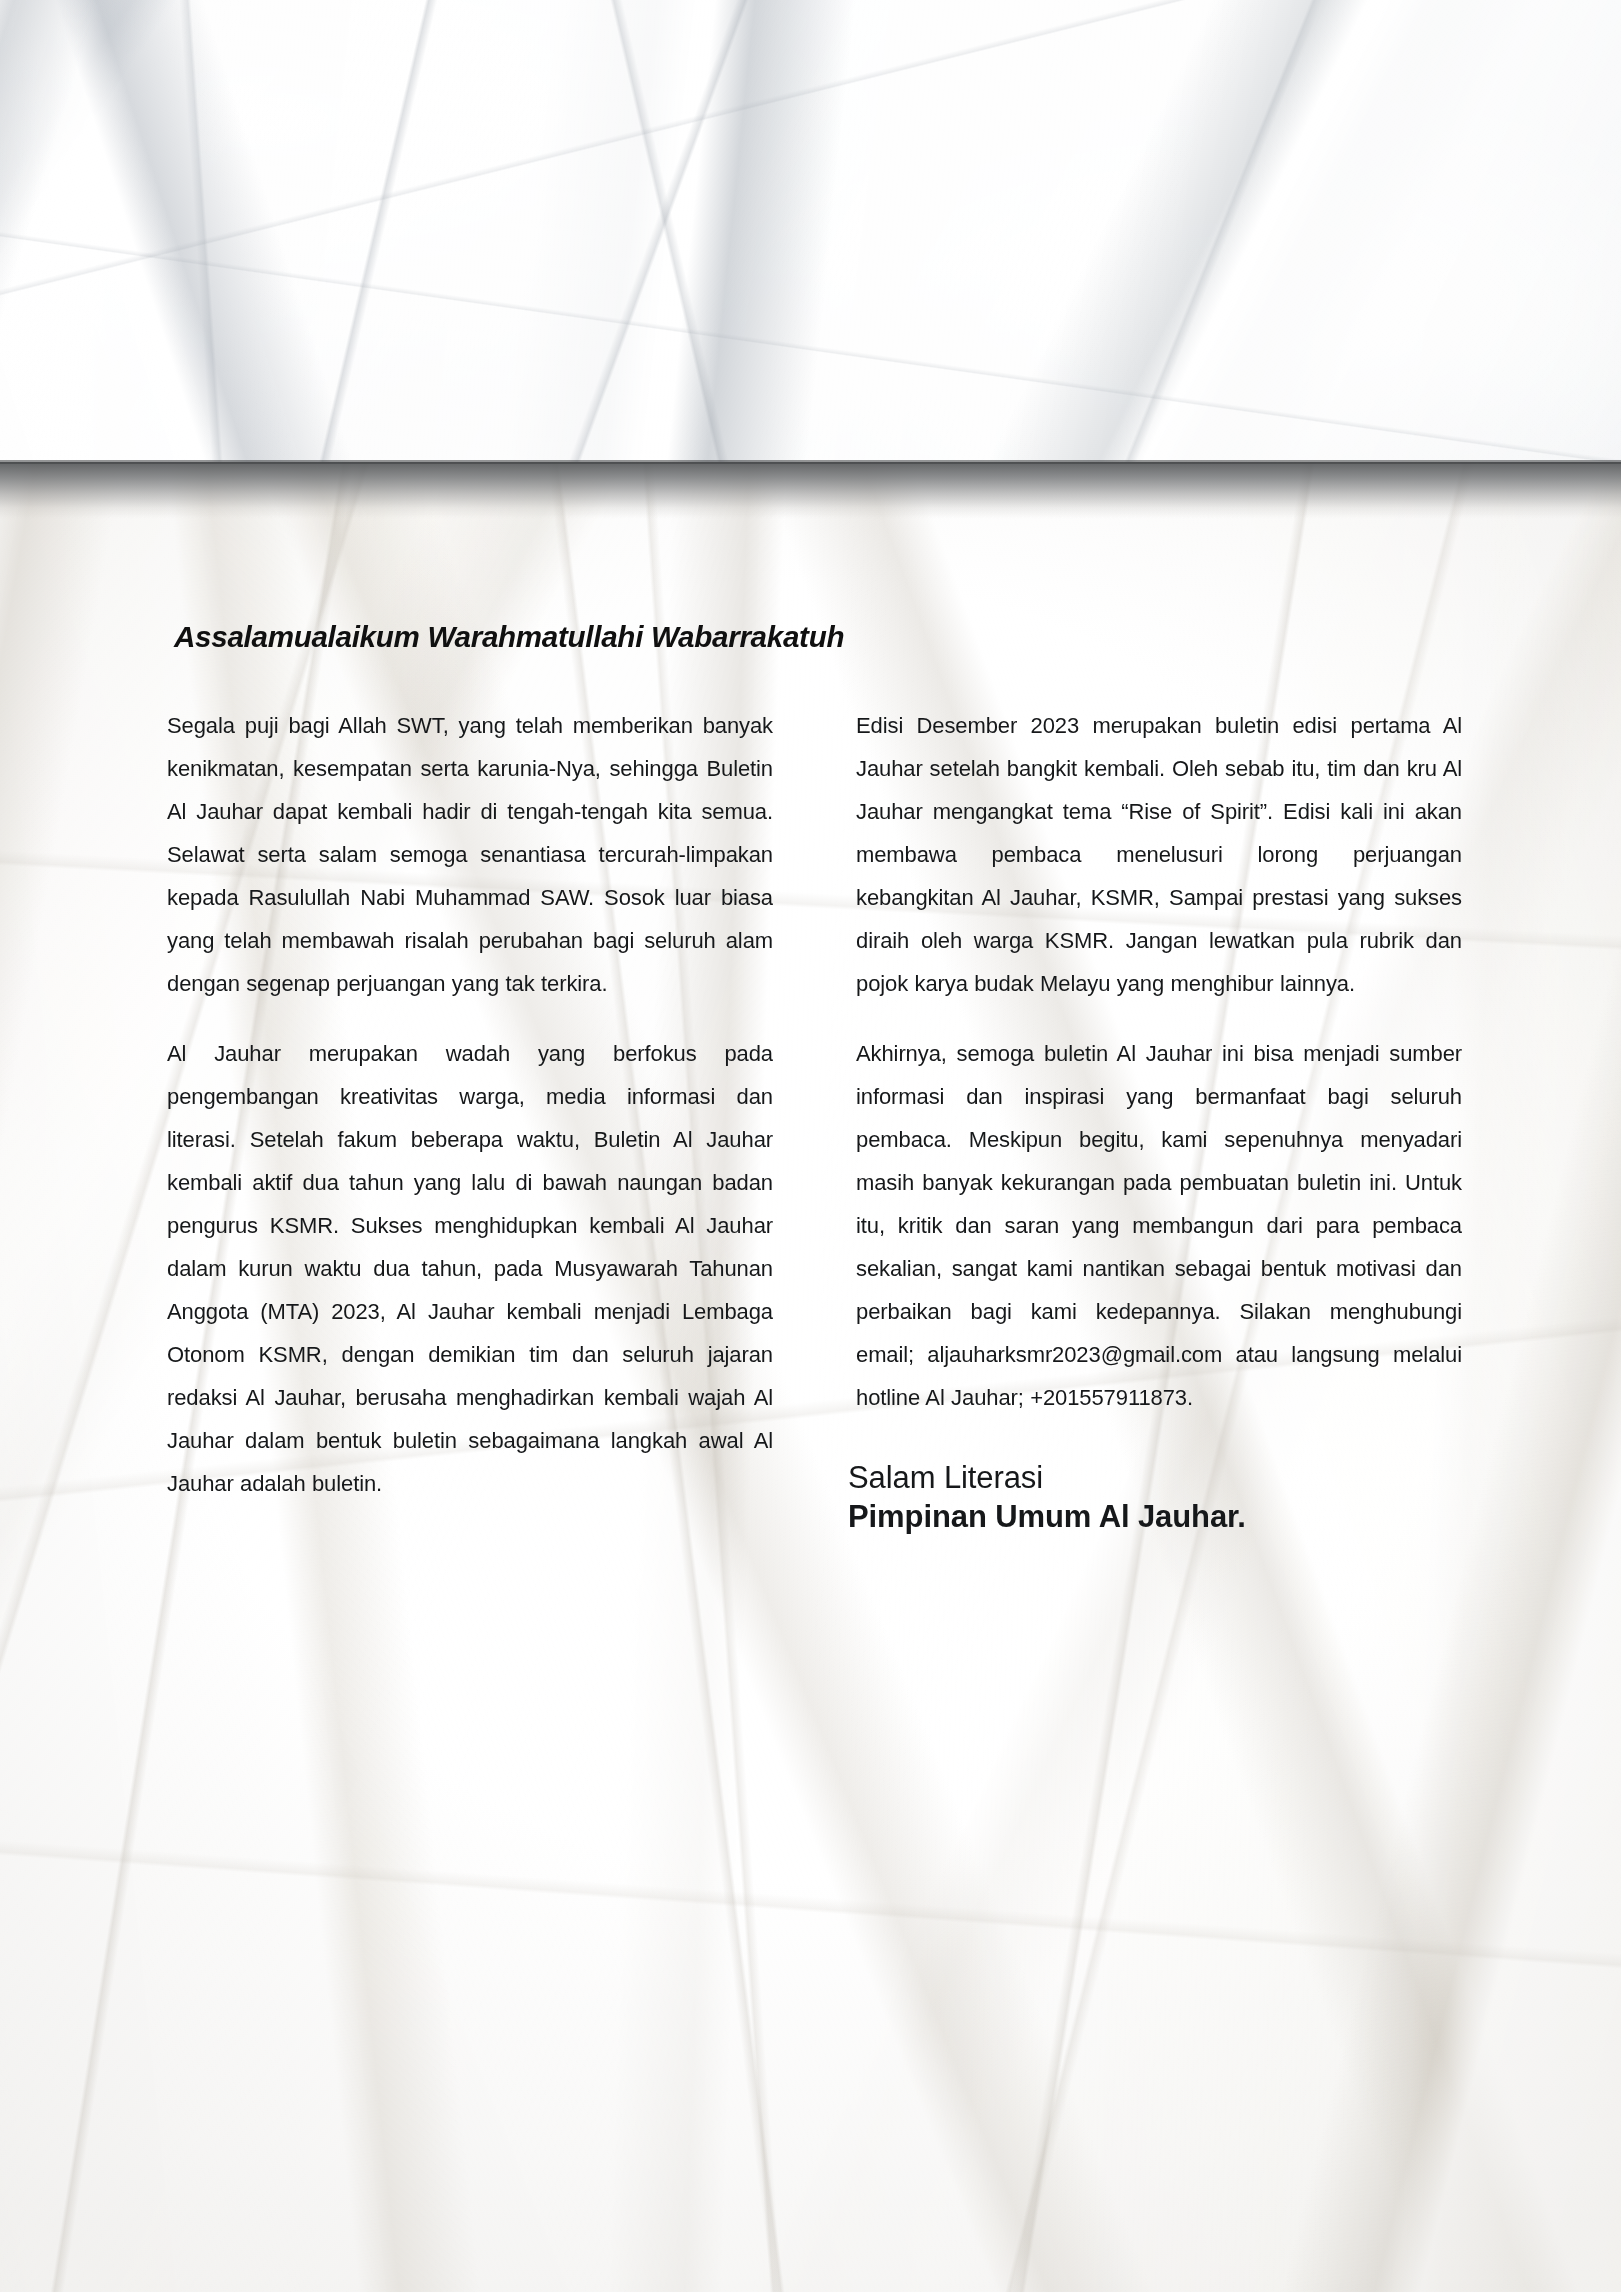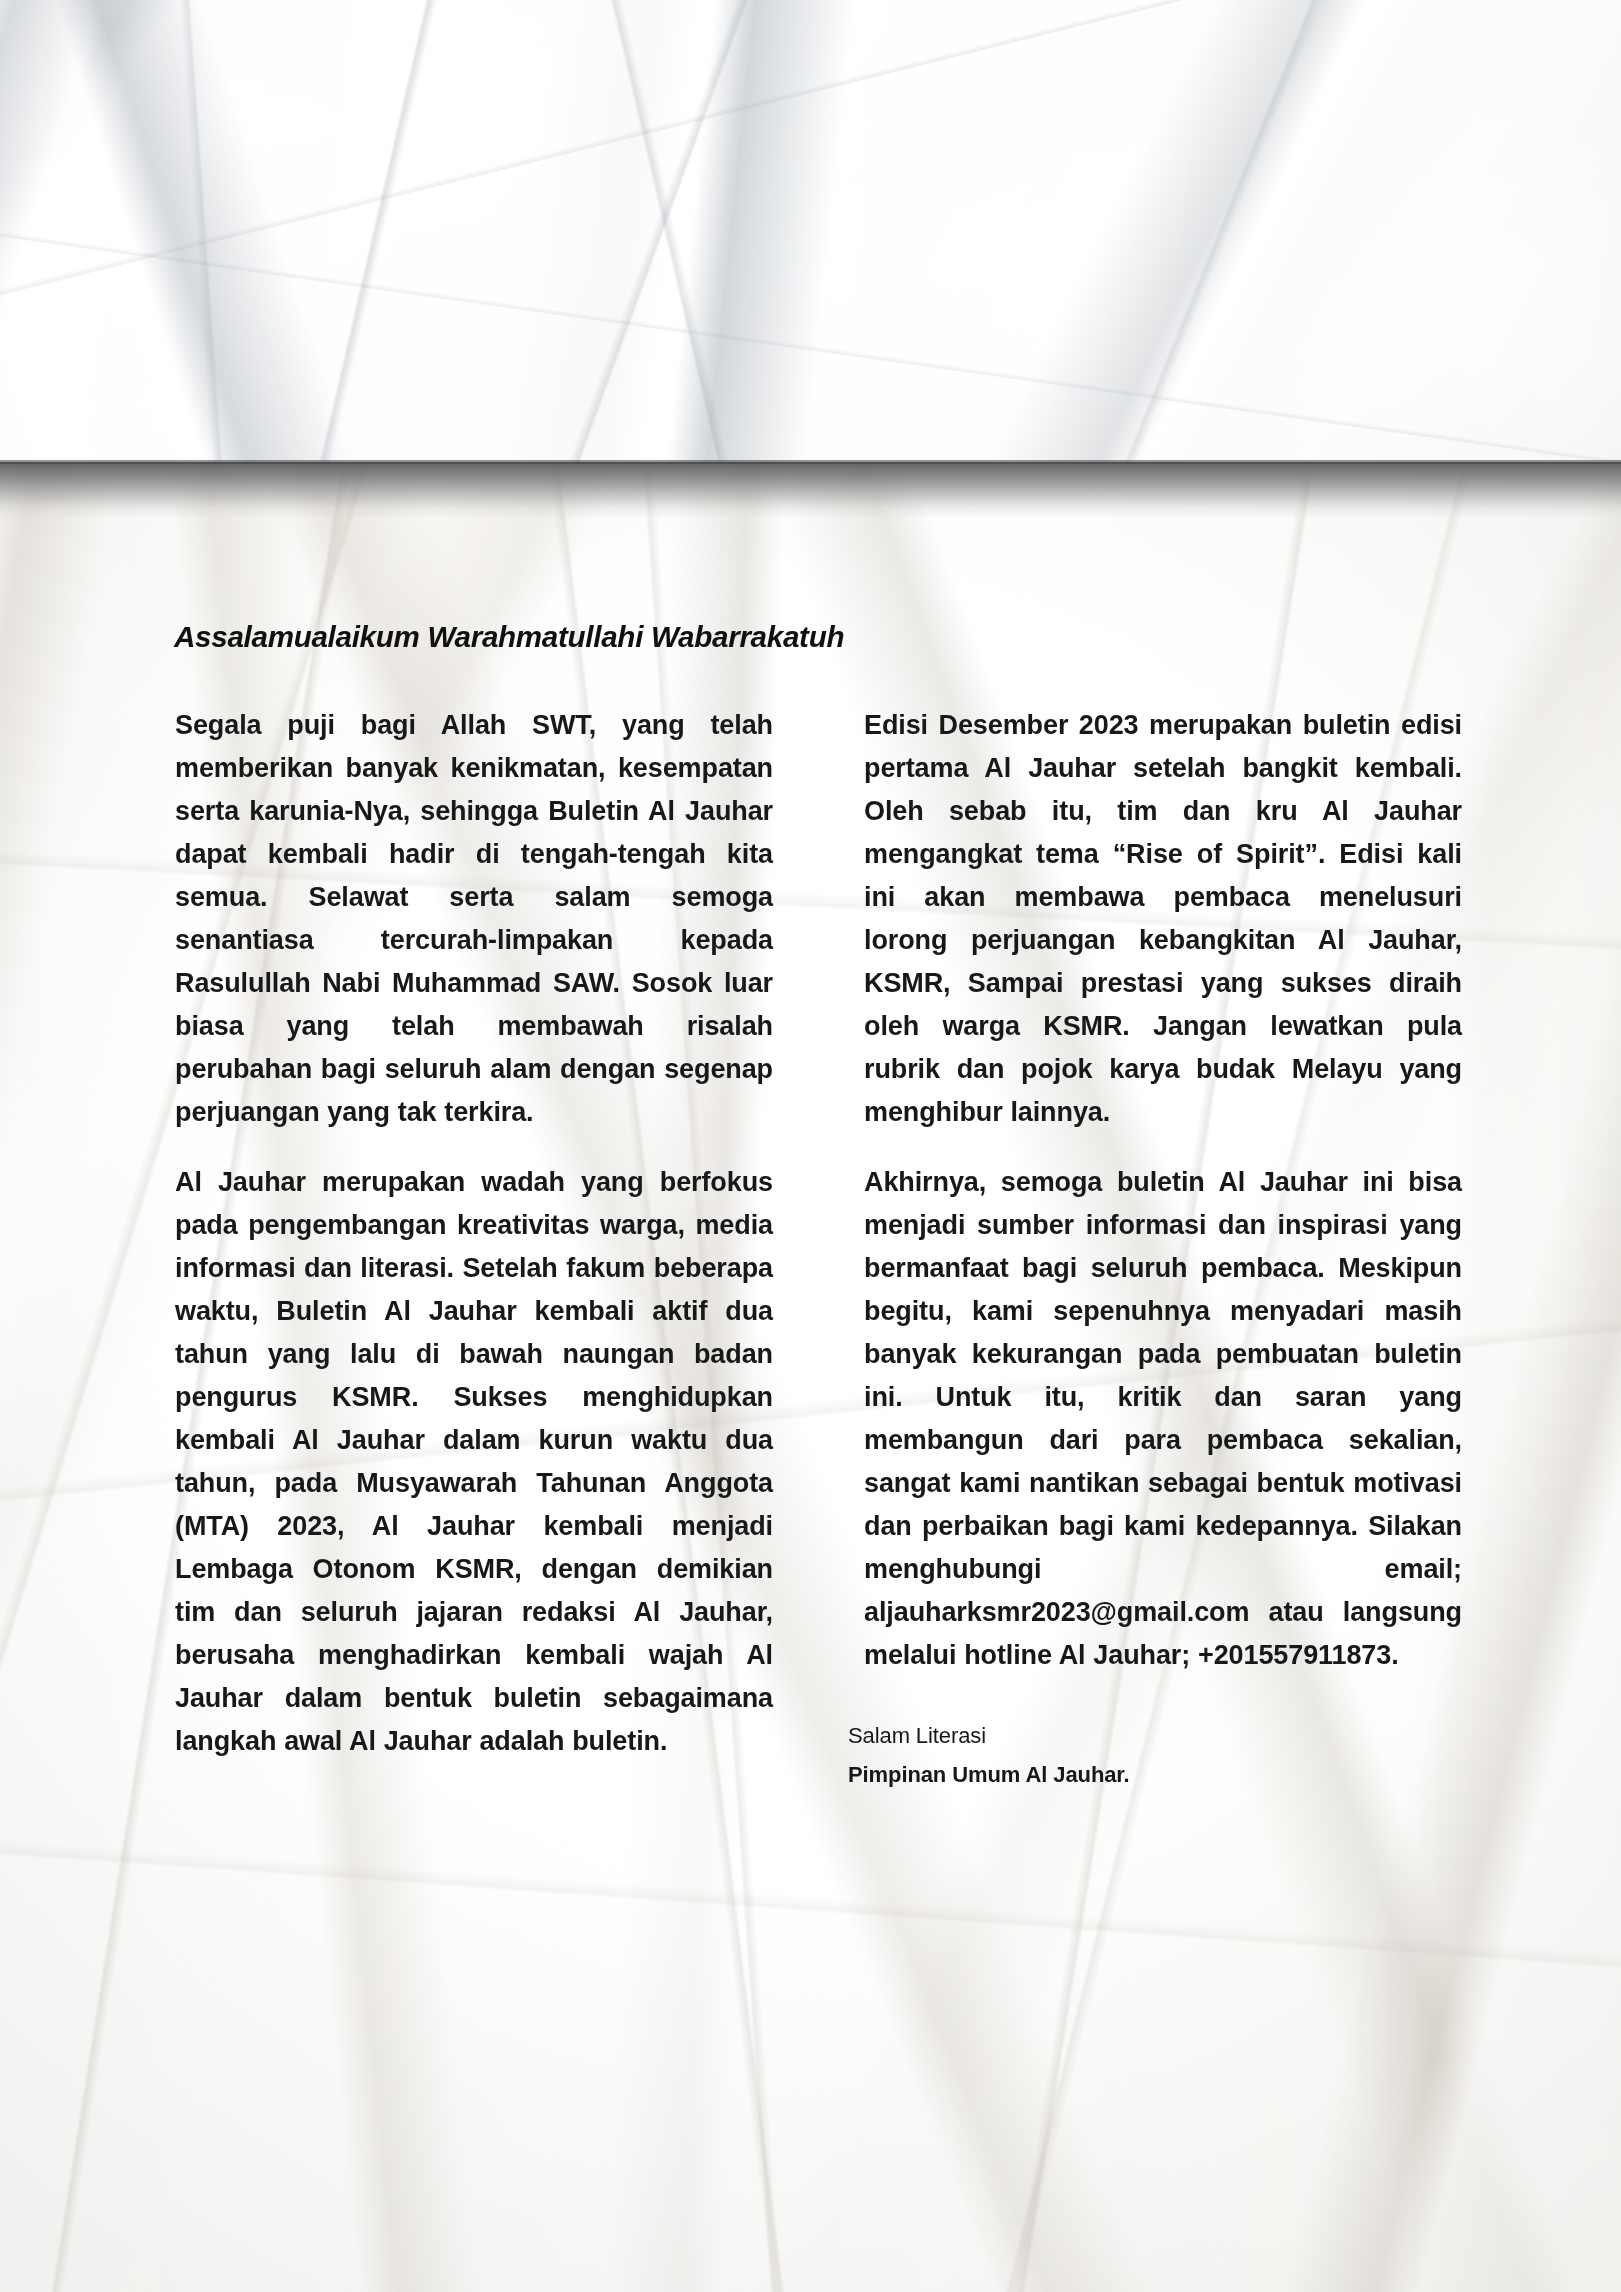--- a/index.html
+++ b/index.html
@@ -178,39 +178,38 @@
     top: 242px;
     width: 1303px;
     display: flex;
     gap: 75px;
   }
   .col {
     width: 614px;
   }
 
   .col p {
-    margin: 0 0 27px 16px;
-    font-family: "Liberation Sans", sans-serif;
-    font-size: 27px;
+    margin: 0 0 27px 8px;
+    font-family: "Liberation Sans", sans-serif;
+    font-size: 22px;
     line-height: 43px;
     color: #16181a;
     text-align: justify;
     text-justify: inter-word;
     letter-spacing: -0.1px;
     word-spacing: 0.4px;
-    font-weight: bold;
   }
   .col p:last-child { margin-bottom: 0; }
 
   .signoff {
     margin-top: 39px;
   }
   .signoff .line {
     font-family: "Liberation Sans", sans-serif;
-    font-size: 22px;
+    font-size: 31px;
     line-height: 39px;
     color: #16181a;
     text-align: left;
     letter-spacing: -0.1px;
   }
   .signoff .line.bold {
     font-weight: 700;
   }
 </style>
 </head>

